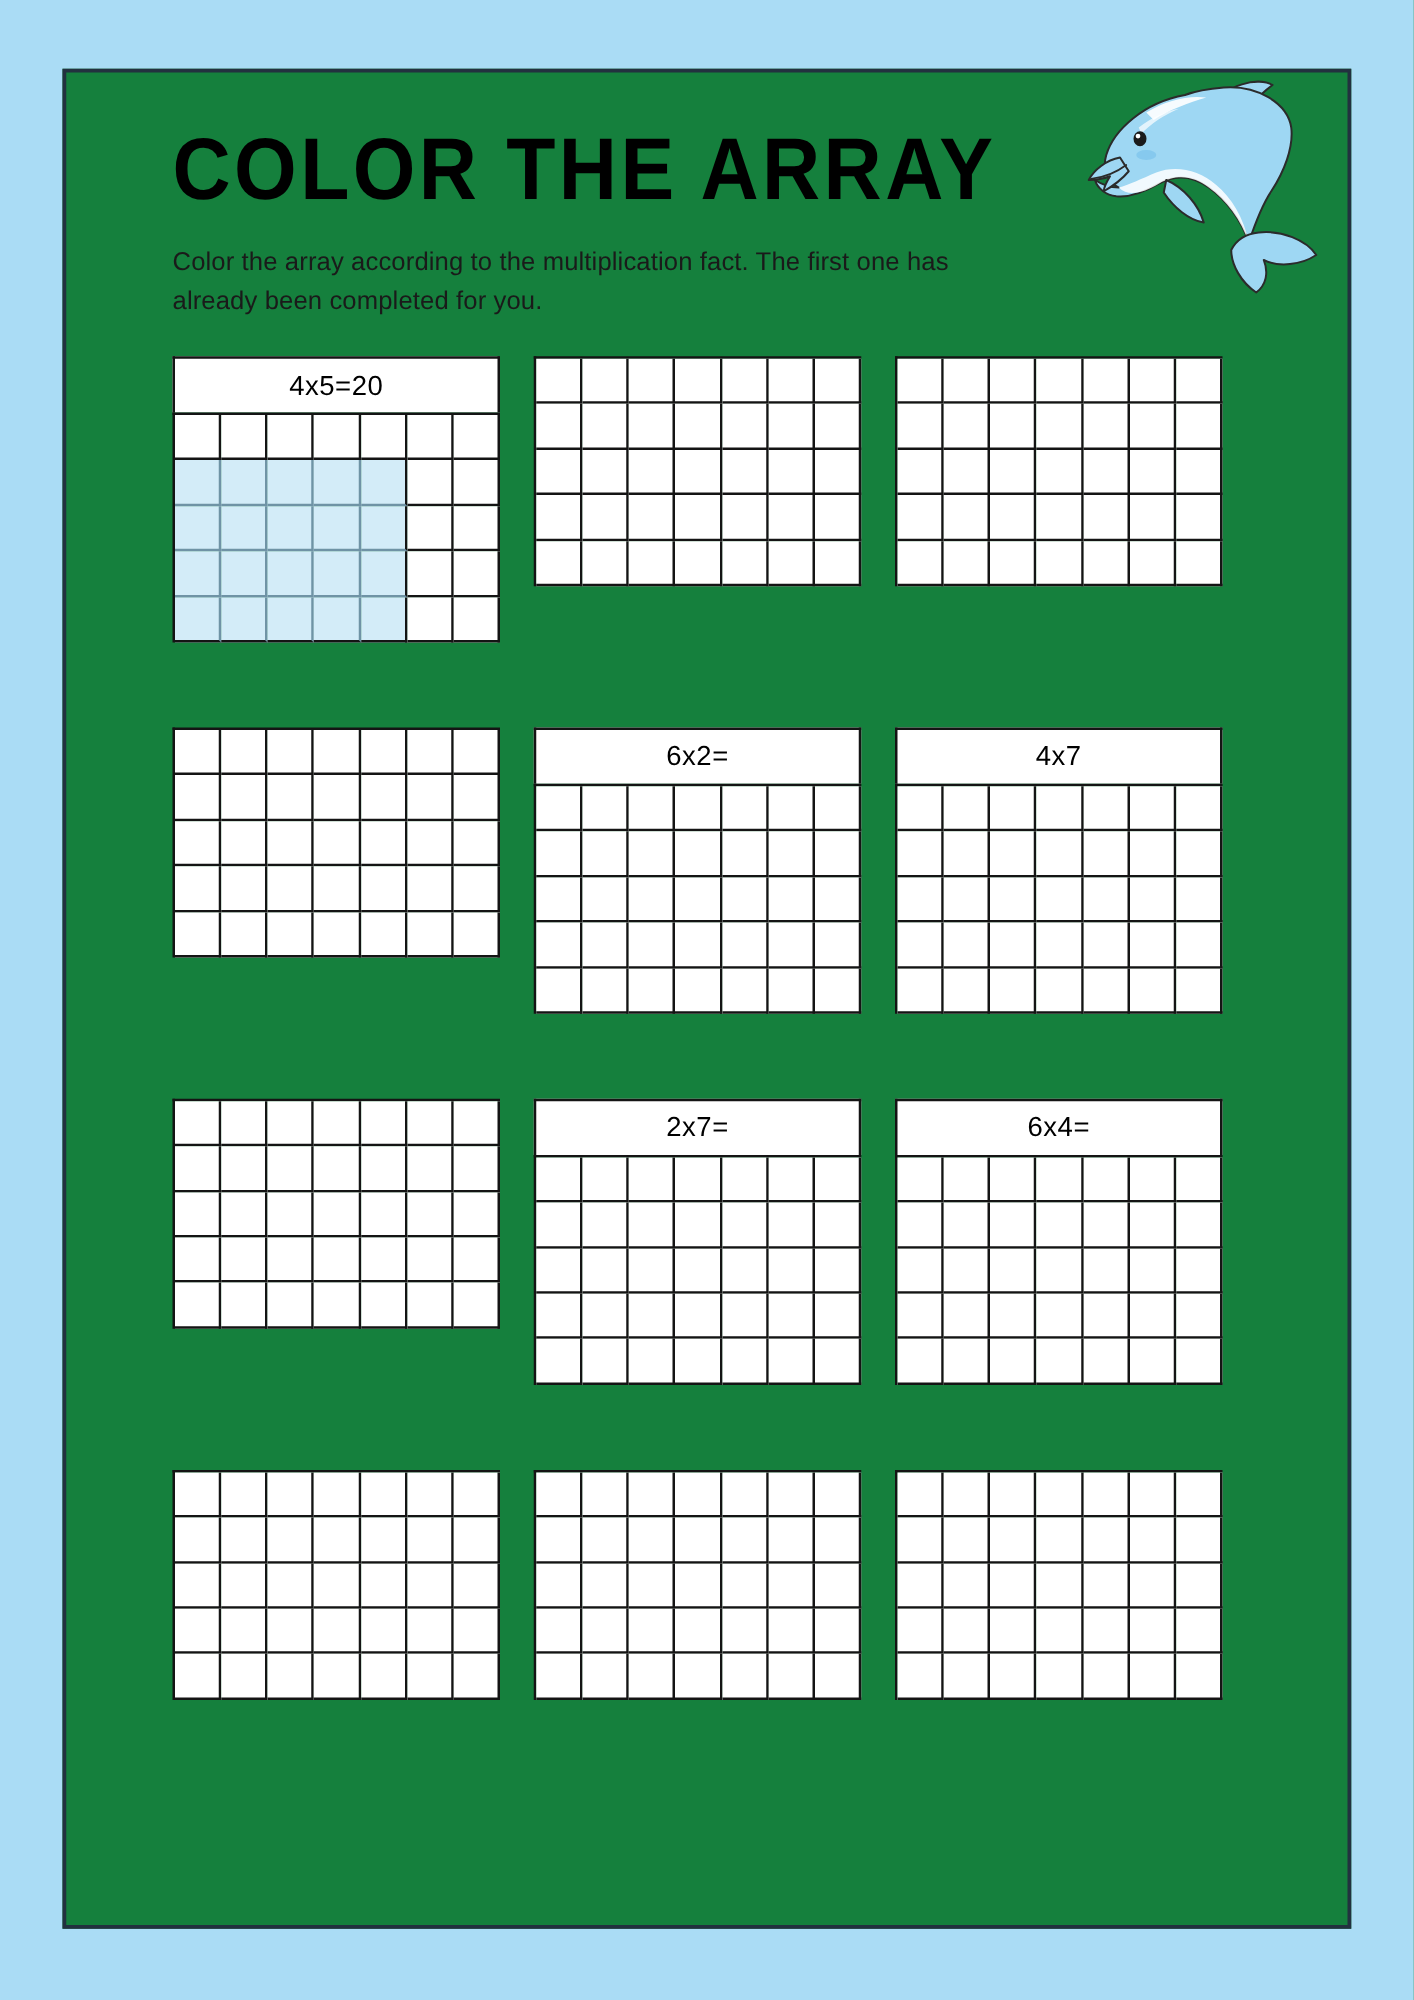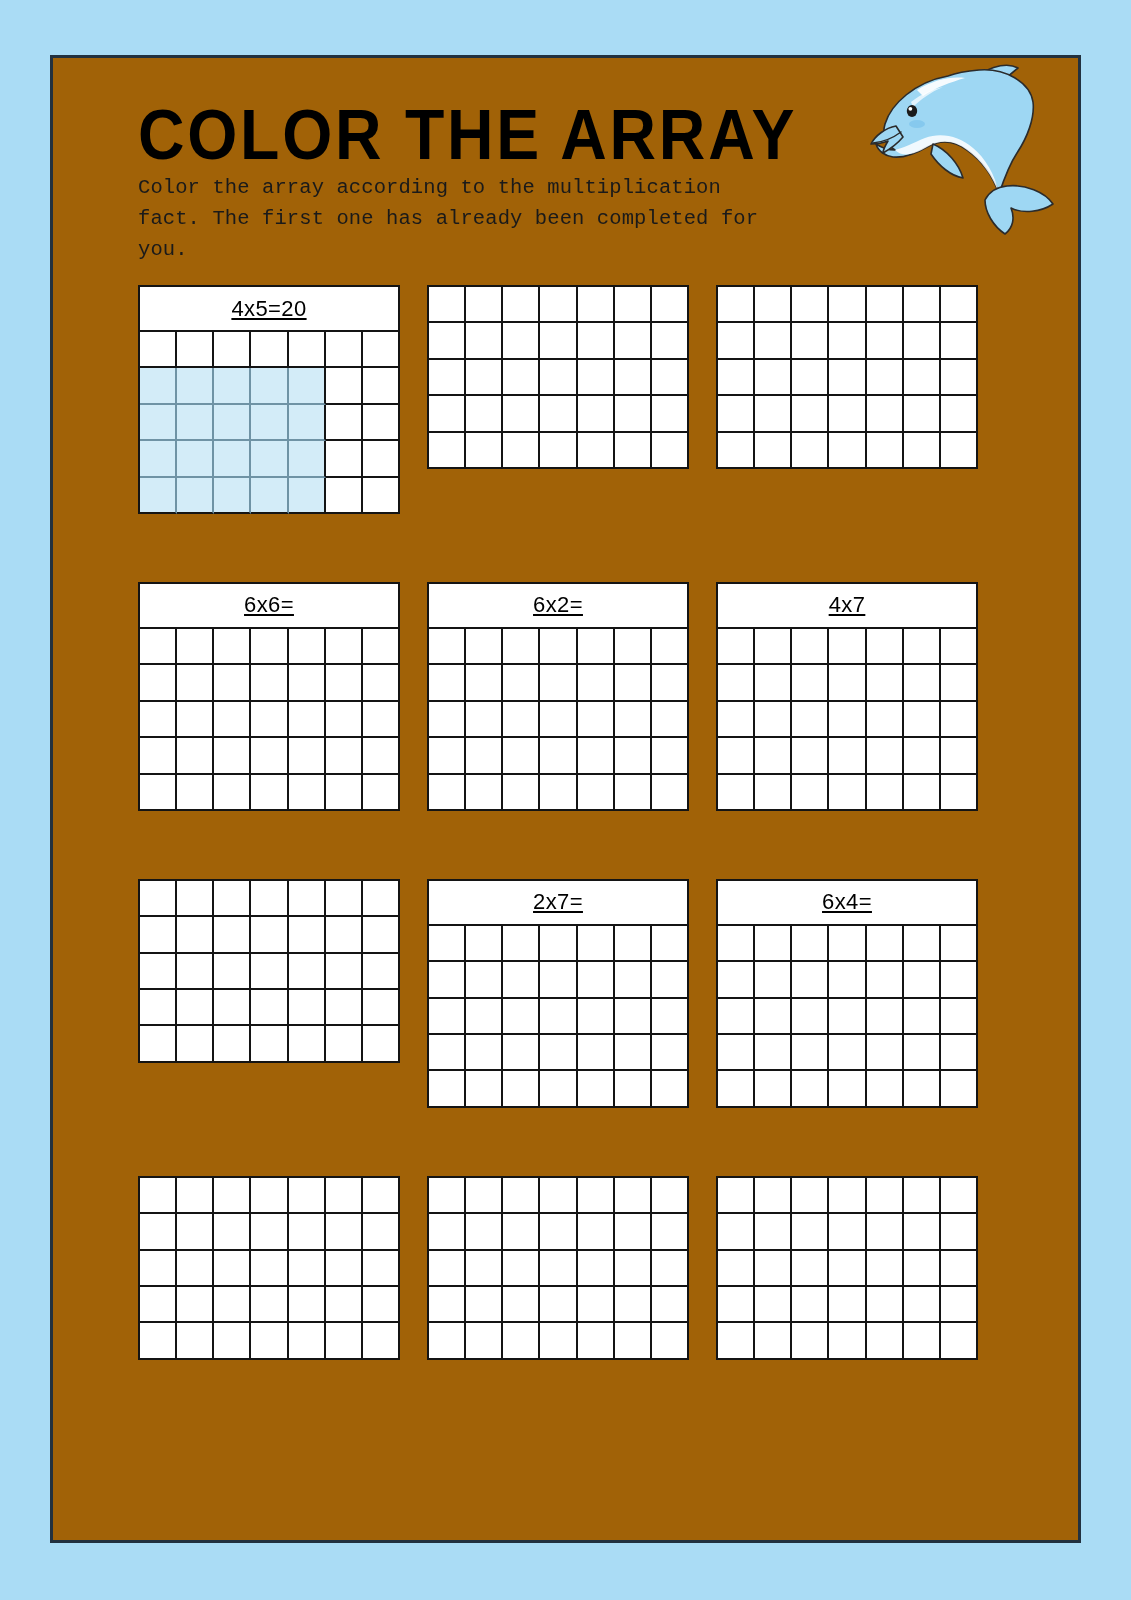--- a/index.html
+++ b/index.html
@@ -16,21 +16,21 @@
     position: relative;
   }
 
   
   .page {
     position: absolute;
     left: 50px;
     top: 55px;
     width: 1031px;
     height: 1488px;
-    background: #a16207;
+    background: #15803d;
     border: 3px solid #22313f;
   }
 
   
   .header {
     position: absolute;
     left: 85px;
     top: 40px;
     width: 880px;
     height: 200px;
@@ -42,26 +42,26 @@
     font-size: 70px;
     line-height: 74px;
     letter-spacing: 3px;
     color: #000000;
     transform: scaleX(0.92);
     transform-origin: left center;
     white-space: nowrap;
   }
 
   .subtitle {
+    margin-top: 22px;
     font-size: 20.5px;
     line-height: 31px;
     color: #1a1a1a;
     max-width: 625px;
     letter-spacing: 0.1px;
-    font-family: Liberation Mono, monospace;
   }
 
   
   .dolphin {
     position: absolute;
     right: 18px;
     top: 0px;
     width: 205px;
     height: 180px;
   }
@@ -73,21 +73,20 @@
     top: 227px;
     width: 878px;
     display: grid;
     grid-template-columns: repeat(3, 262px);
     column-gap: 27px;
     row-gap: 68px;
   }
 
   .card {
     width: 262px;
-    text-decoration: underline;
   }
 
   .card-header {
     height: 45px;
     border: 2px solid #141414;
     border-bottom: none;
     display: flex;
     align-items: center;
     justify-content: center;
     font-size: 22px;
@@ -290,21 +289,20 @@
           <div class="cell"></div>
           <div class="cell"></div>
           <div class="cell"></div>
           <div class="cell"></div>
           <div class="cell"></div>
           <div class="cell"></div>
           <div class="cell"></div>
         </div>
       </div>
       <div class="card">
-        <div class="card-header">6x6=</div>
         <div class="card-grid">
           <div class="cell"></div>
           <div class="cell"></div>
           <div class="cell"></div>
           <div class="cell"></div>
           <div class="cell"></div>
           <div class="cell"></div>
           <div class="cell"></div>
           <div class="cell"></div>
           <div class="cell"></div>

